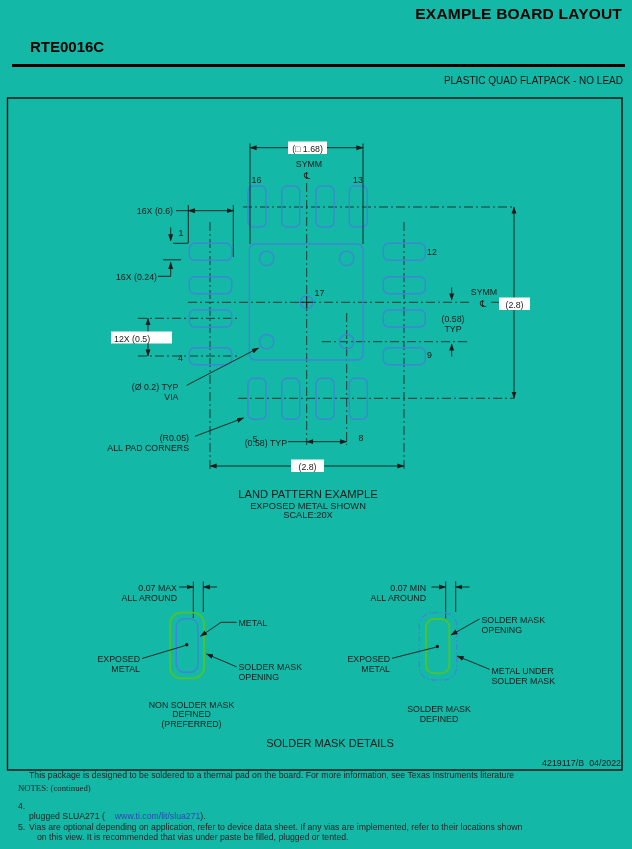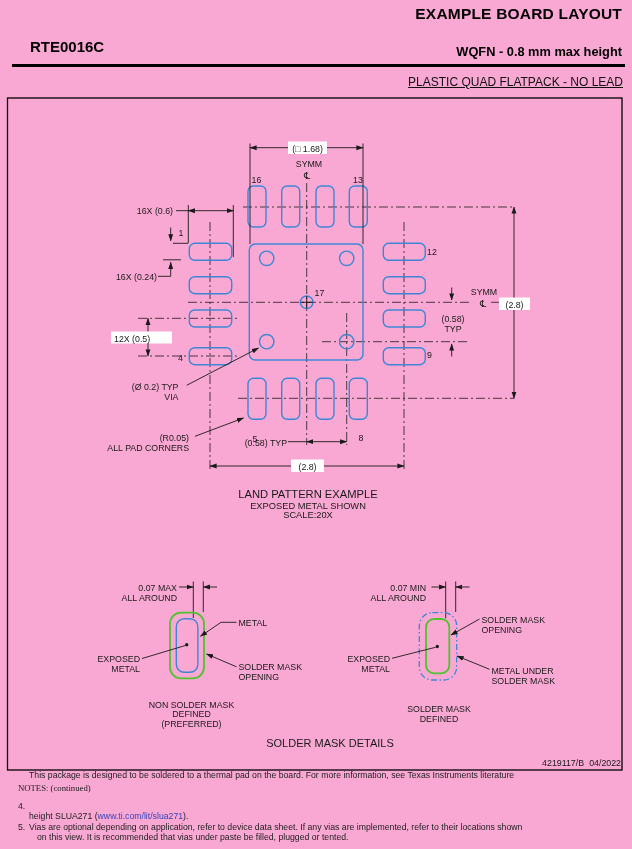--- a/index.html
+++ b/index.html
@@ -1,28 +1,28 @@
 <!DOCTYPE html>
 <html><head>
 <meta charset="utf-8">
 <style>
   html,body { margin:0; padding:0; background:#888; }
   .page {
-    position:relative; width:632px; height:849px; background:#f9a8d4;
+    position:relative; width:632px; height:849px; background:#14b8a6;
     font-family:"Liberation Sans", sans-serif; overflow:hidden;
   }
   .abs { position:absolute; white-space:nowrap; }
   .hdr-sheet   { top:5px;  right:10px; font-size:15.5px; font-weight:bold; color:#000; letter-spacing:.2px; }
   .hdr-part    { top:38px; left:14px;  font-size:15px;   font-weight:bold; color:#000;margin-left:16px; }
   .hdr-pkg     { top:44px; right:10px; font-size:12.8px; font-weight:bold; color:#000; }
   .hdr-rule    { top:64px; left:12px;  width:613px; height:2.6px; background:#000; }
-  .hdr-sub     { top:75px; right:9px;  font-size:12px;  color:#111;text-decoration:underline; }
+  .hdr-sub     { top:75px; right:9px;  font-size:10px;  color:#111; }
   .notes       { font-size:8.7px; color:#222; }
   .notes .abs  { line-height:10.3px; }
-  .note-link   { color:#3344bb; text-decoration:none; }
+  .note-link   { color:#3344bb; text-decoration:none;padding-left:10px; }
   svg text { font-family:"Liberation Sans", sans-serif; font-size:8.8px; fill:#1a1a1a; }
   svg .tm { text-anchor:middle; }
   svg .te { text-anchor:end; }
   svg .cap1 { font-size:11.2px; }
   svg .cap2 { font-size:9.3px; }
   svg .ttl  { font-size:11px; }
   svg .clsym { font-family:"DejaVu Sans", sans-serif; font-size:9.5px; }
   svg .ln  { stroke:#1a1a1a; stroke-width:0.9; fill:none; }
   svg .cl  { stroke:#1a1a1a; stroke-width:0.8; fill:none; stroke-dasharray:9 3 2 3; }
   svg .pad { stroke:#3e86d5; stroke-width:1.4; fill:none; }
@@ -30,21 +30,20 @@
   svg .bd  { stroke:#3e86d5; stroke-width:1.3; fill:none; stroke-dasharray:6 2.5 1.5 2.5; }
   svg .wr  { fill:#ffffff; stroke:none; }
 </style>
 </head>
 <body>
 
 <div class="page">
 
   <div class="abs hdr-sheet">EXAMPLE BOARD LAYOUT</div>
   <div class="abs hdr-part">RTE0016C</div>
-  <div class="abs hdr-pkg">WQFN - 0.8 mm max height</div>
   <div class="abs hdr-rule"></div>
   <div class="abs hdr-sub">PLASTIC QUAD FLATPACK - NO LEAD</div>
 
   <svg width="632" height="849" viewBox="0 0 632 849" style="position:absolute;left:0;top:0;">
     <defs>
       <marker id="arr" viewBox="0 0 10 10" refX="9.2" refY="5" markerWidth="8" markerHeight="8" orient="auto-start-reverse">
         <path d="M0,1.6 L10,5 L0,8.4 z" fill="#1a1a1a"></path>
       </marker>
     </defs>
 
@@ -221,19 +220,19 @@
 
     <text class="tm ttl" x="330" y="747.3">SOLDER MASK DETAILS</text>
     <text class="te" x="584" y="766.3">4219117/B</text>
     <text class="te" x="621" y="766.3">04/2022</text>
   </svg>
 
   <div class="notes">
     <div class="abs" style="left:18px; top:782.5px;font-family:Liberation Serif, serif;">NOTES: (continued)</div>
     <div class="abs" style="left:18px; top:800.8px;">4.</div>
     <div class="abs" style="left:29px; top:762px;margin-top:8px;">This package is designed to be soldered to a thermal pad on the board. For more information, see Texas Instruments literature</div>
-    <div class="abs" style="left:29px; top:811.2px;"><span>height SLUA271 (</span><a href="#" class="note-link">www.ti.com/lit/slua271</a><span>).</span></div>
+    <div class="abs" style="left:29px; top:811.2px;"><span>plugged SLUA271 (</span><a href="#" class="note-link">www.ti.com/lit/slua271</a><span>).</span></div>
     <div class="abs" style="left:18px; top:821.8px;">5.</div>
     <div class="abs" style="left:29px; top:821.8px;">Vias are optional depending on application, refer to device data sheet. If any vias are implemented, refer to their locations shown</div>
     <div class="abs" style="left:29px; top:832.2px;margin-left:8px;">on this view. It is recommended that vias under paste be filled, plugged or tented.</div>
   </div>
 
 </div>
 
 </body></html>

